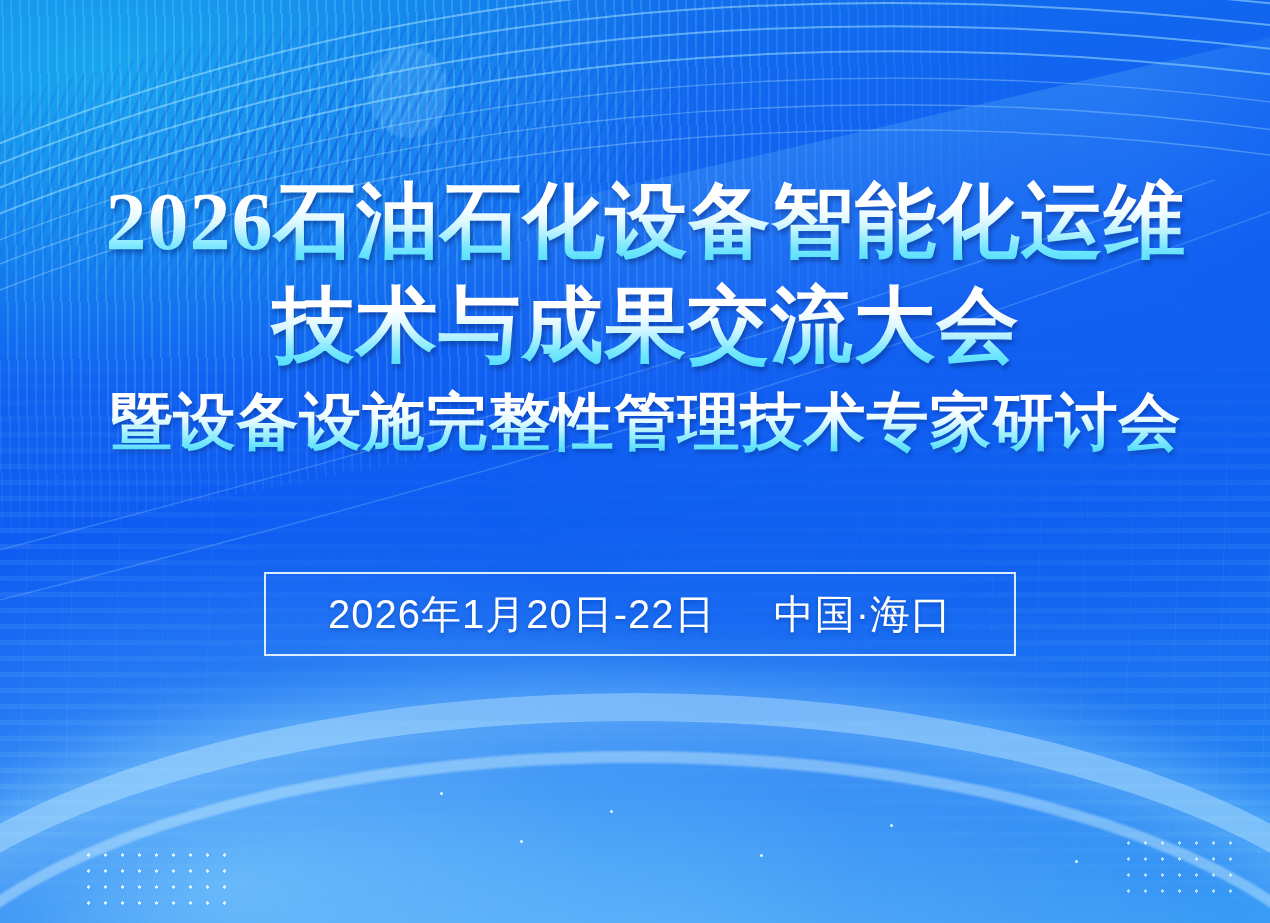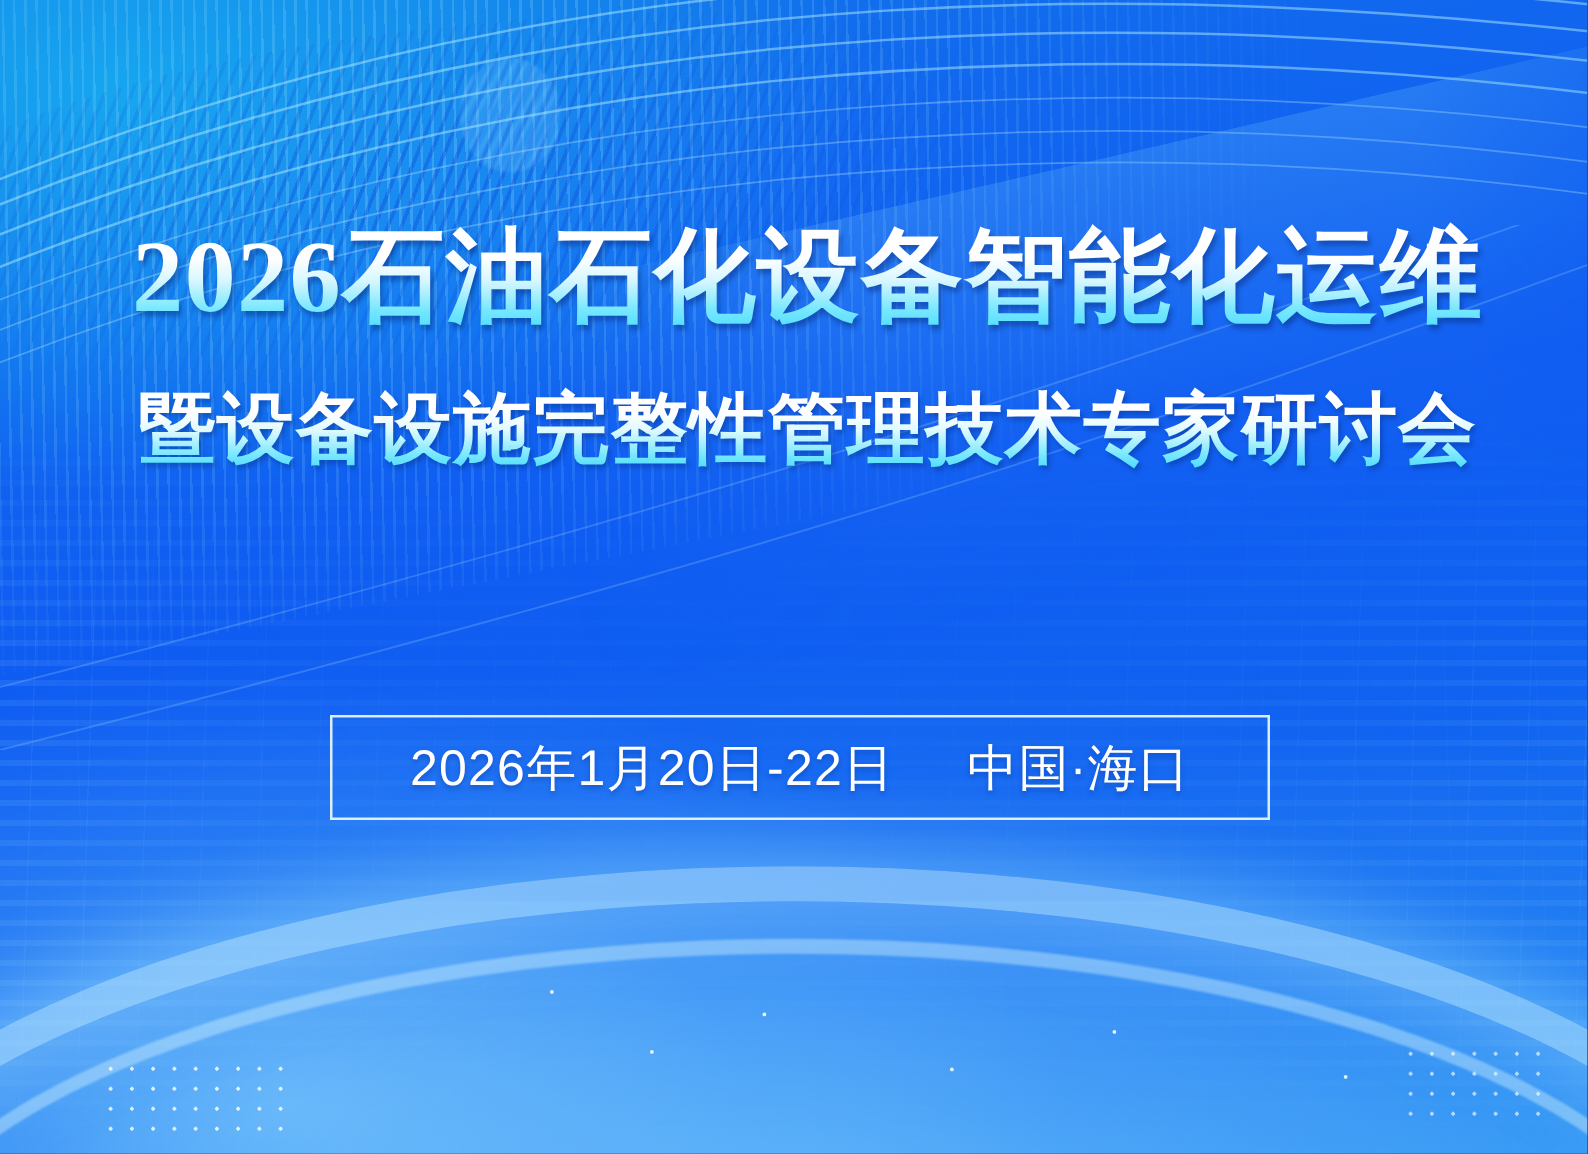--- a/index.html
+++ b/index.html
@@ -138,21 +138,21 @@
     letter-spacing:1px;
     white-space:nowrap;
     background:linear-gradient(180deg,#ffffff 0%,#ffffff 34%,#d8f7ff 52%,#7ae8ff 74%,#35d6fb 100%);
     -webkit-background-clip:text;
             background-clip:text;
     color:transparent;
     -webkit-text-fill-color:transparent;
     filter:drop-shadow(2px 4px 2px rgba(6,40,120,.45));
   }
   .t-sub{
-    margin-top:32px;
+    margin-top:6px;
     font-family:"Liberation Serif","DejaVu Serif",serif;
     font-weight:bold;
     font-size:62px;
     line-height:76px;
     letter-spacing:1px;
     white-space:nowrap;
     background:linear-gradient(180deg,#ffffff 0%,#ffffff 32%,#dffaff 50%,#7ae8ff 76%,#2fd3fb 100%);
     -webkit-background-clip:text;
             background-clip:text;
     color:transparent;
@@ -247,20 +247,21 @@
     <div class="spark" style="left:760px;bottom:66px;"></div>
     <div class="spark" style="left:890px;bottom:96px;"></div>
     <div class="spark" style="left:1075px;bottom:60px;"></div>
     <div class="spark" style="left:440px;bottom:128px;"></div>
   </div>
 
   <div class="content">
 
     <div class="title-block">
       <div class="t-main">2026石油石化设备智能化运维</div>
+      <div class="t-main">技术与成果交流大会</div>
       <div class="t-sub">暨设备设施完整性管理技术专家研讨会</div>
     </div>
 
     <div class="meta-box">
       <div class="meta-text">
         <span>2026年1月20日-22日</span>
         <span class="meta-gap"></span>
         <span>中国·海口</span>
       </div>
     </div>

